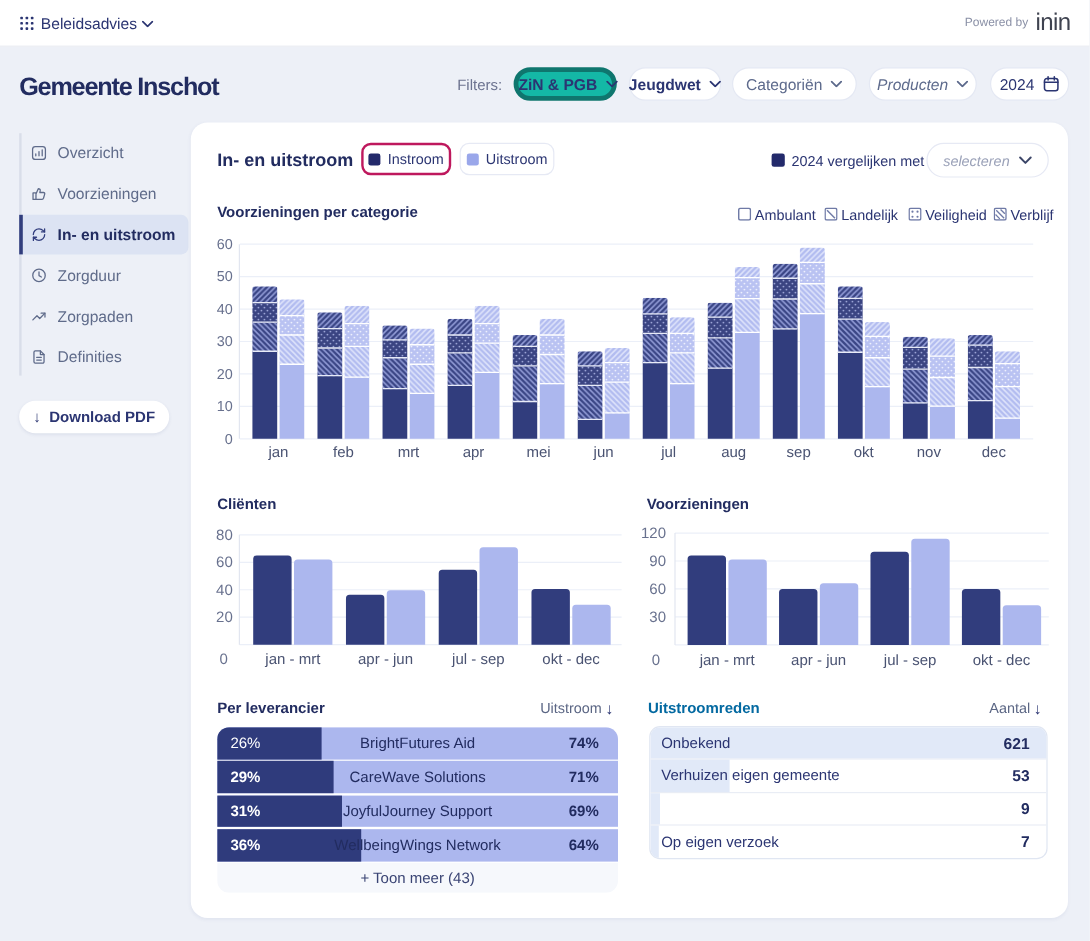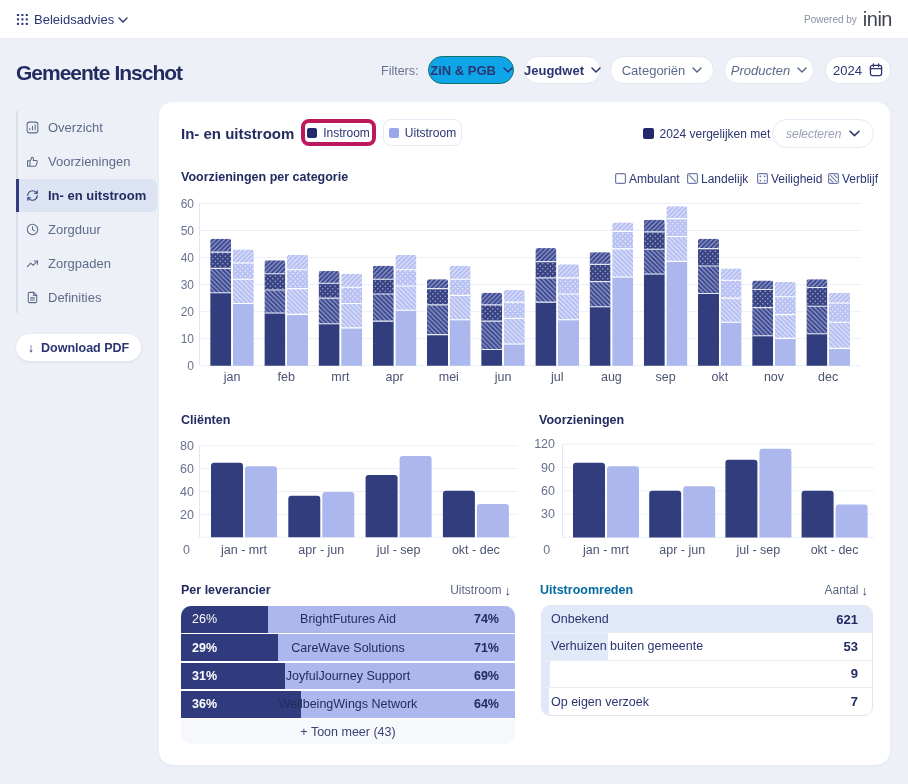--- a/index.html
+++ b/index.html
@@ -24,21 +24,21 @@
       <svg width="10" height="6" viewBox="0 0 10 6" style="flex:none">
         <path d="M1,1 L5,5 L9,1" fill="none" stroke="#2b3572" stroke-width="1.4" stroke-linecap="round" stroke-linejoin="round"></path>
       </svg>
     </div>
 <div class="abs flex" style="right:16px;top:0;height:39px;gap:6px">
       <span style="font-size:10px;color:#8a90a6">Powered by</span>
       <span style="font-size:20px;font-weight:normal;color:#3f4350;letter-spacing:-0.5px">inin</span>
     </div>
 <div class="abs" style="left:16px;top:61px;font-size:21px;font-weight:bold;letter-spacing:-1px;color:#222c60">Gemeente Inschot</div>
 <div class="abs" style="left:381px;top:64px;font-size:12.5px;color:#6c7390">Filters:</div>
-<div class="abs flex" style="left:428px;top:56px;width:86px;height:28px;background:#0ea5e9;border:1px solid #0f766e;border-radius:15px;justify-content:flex-end;gap:7px">
+<div class="abs flex" style="left:428px;top:56px;width:86px;height:28px;background:#14b8a6;border:4px solid #0f766e;border-radius:15px;justify-content:space-between;gap:7px">
       <span style="font-size:13px;color:#2b3572;font-weight:bold">ZiN &amp; PGB</span>
       <svg width="10" height="6" viewBox="0 0 10 6" style="flex:none">
         <path d="M1,1 L5,5 L9,1" fill="none" stroke="#2b3572" stroke-width="1.5" stroke-linecap="round" stroke-linejoin="round"></path>
       </svg>
     </div>
 <div class="abs flex" style="left:524px;top:56px;width:77px;height:28px;background:#fff;border:1px solid #e4e8f3;border-radius:15px;justify-content:center;gap:7px">
       <span style="font-size:13px;color:#2b3572;font-weight:bold">Jeugdwet</span>
       <svg width="10" height="6" viewBox="0 0 10 6" style="flex:none">
         <path d="M1,1 L5,5 L9,1" fill="none" stroke="#2b3572" stroke-width="1.5" stroke-linecap="round" stroke-linejoin="round"></path>
       </svg>
@@ -120,21 +120,21 @@
         </svg>
       </span>
       <span style="font-size:13px;color:#5f6b8a;font-weight:normal">Definities</span>
     </div>
 <div class="abs flex" style="left:16px;top:334px;width:125px;height:27px;background:#fff;border-radius:13.5px;justify-content:center;gap:7px;box-shadow:0 1px 3px rgba(40,60,120,0.10)">
 <span style="font-size:12.5px;color:#2b3572">↓</span>
       <span style="font-size:12.5px;color:#2b3572;font-weight:bold">Download PDF</span>
     </div>
 <div class="abs" style="left:159px;top:102px;width:731px;height:663px;background:#fff;border-radius:14px;box-shadow:0 1px 3px rgba(50,70,130,0.06)"></div>
 <div class="abs" style="left:181px;top:125px;font-size:15px;font-weight:bold;color:#222c60">In- en uitstroom</div>
-<div class="abs flex" style="left:301px;top:119px;width:75px;height:27px;background:#fff;border:4px solid #be185d;border-radius:8px;justify-content:center;gap:6px">
+<div class="abs flex" style="left:301px;top:119px;width:75px;height:27px;background:#fff;border:2px solid #be185d;border-radius:8px;justify-content:center;gap:6px">
 <span style="width:10px;height:10px;background:#232a6b;border-radius:2px"></span>
       <span style="font-size:12px;color:#2b3572">Instroom</span>
     </div>
 <div class="abs flex" style="left:383px;top:119px;width:79px;height:27px;background:#fff;border:1px solid #e6e9f4;border-radius:8px;justify-content:center;gap:6px">
 <span style="width:10px;height:10px;background:#9aa7ea;border-radius:2px"></span>
       <span style="font-size:12px;color:#2b3572">Uitstroom</span>
     </div>
 <div class="abs flex" style="left:643px;top:120px;height:27px;gap:6px">
 <span style="width:10.5px;height:10.5px;background:#232a6b;border-radius:2px"></span>
       <span style="font-size:12px;color:#2b3572">2024 vergelijken met</span>
@@ -642,21 +642,21 @@
 <div class="abs flex" style="left:9px;top:0;height:100%">
           <span style="font-size:12.5px;color:#2b3572">Onbekend</span>
         </div>
 <div class="abs flex" style="right:14px;top:0;height:100%">
           <span style="font-size:13px;font-weight:bold;color:#222c60">621</span>
         </div>
       </div>
 <div style="position:relative;height:27.3px;border-bottom:1px solid #e9edf5;">
 <div class="abs" style="left:0;top:0;width:66px;height:100%;background:#e1e9f8"></div>
 <div class="abs flex" style="left:9px;top:0;height:100%">
-          <span style="font-size:12.5px;color:#2b3572">Verhuizen buiten gemeente</span>
+          <span style="font-size:12.5px;color:#2b3572">Verhuizen eigen gemeente</span>
         </div>
 <div class="abs flex" style="right:14px;top:0;height:100%">
           <span style="font-size:13px;font-weight:bold;color:#222c60">53</span>
         </div>
       </div>
 <div style="position:relative;height:27.3px;border-bottom:1px solid #e9edf5;">
 <div class="abs" style="left:0;top:0;width:8px;height:100%;background:#e1e9f8"></div>
 <div class="abs flex" style="right:14px;top:0;height:100%">
           <span style="font-size:13px;font-weight:bold;color:#222c60">9</span>
         </div>

